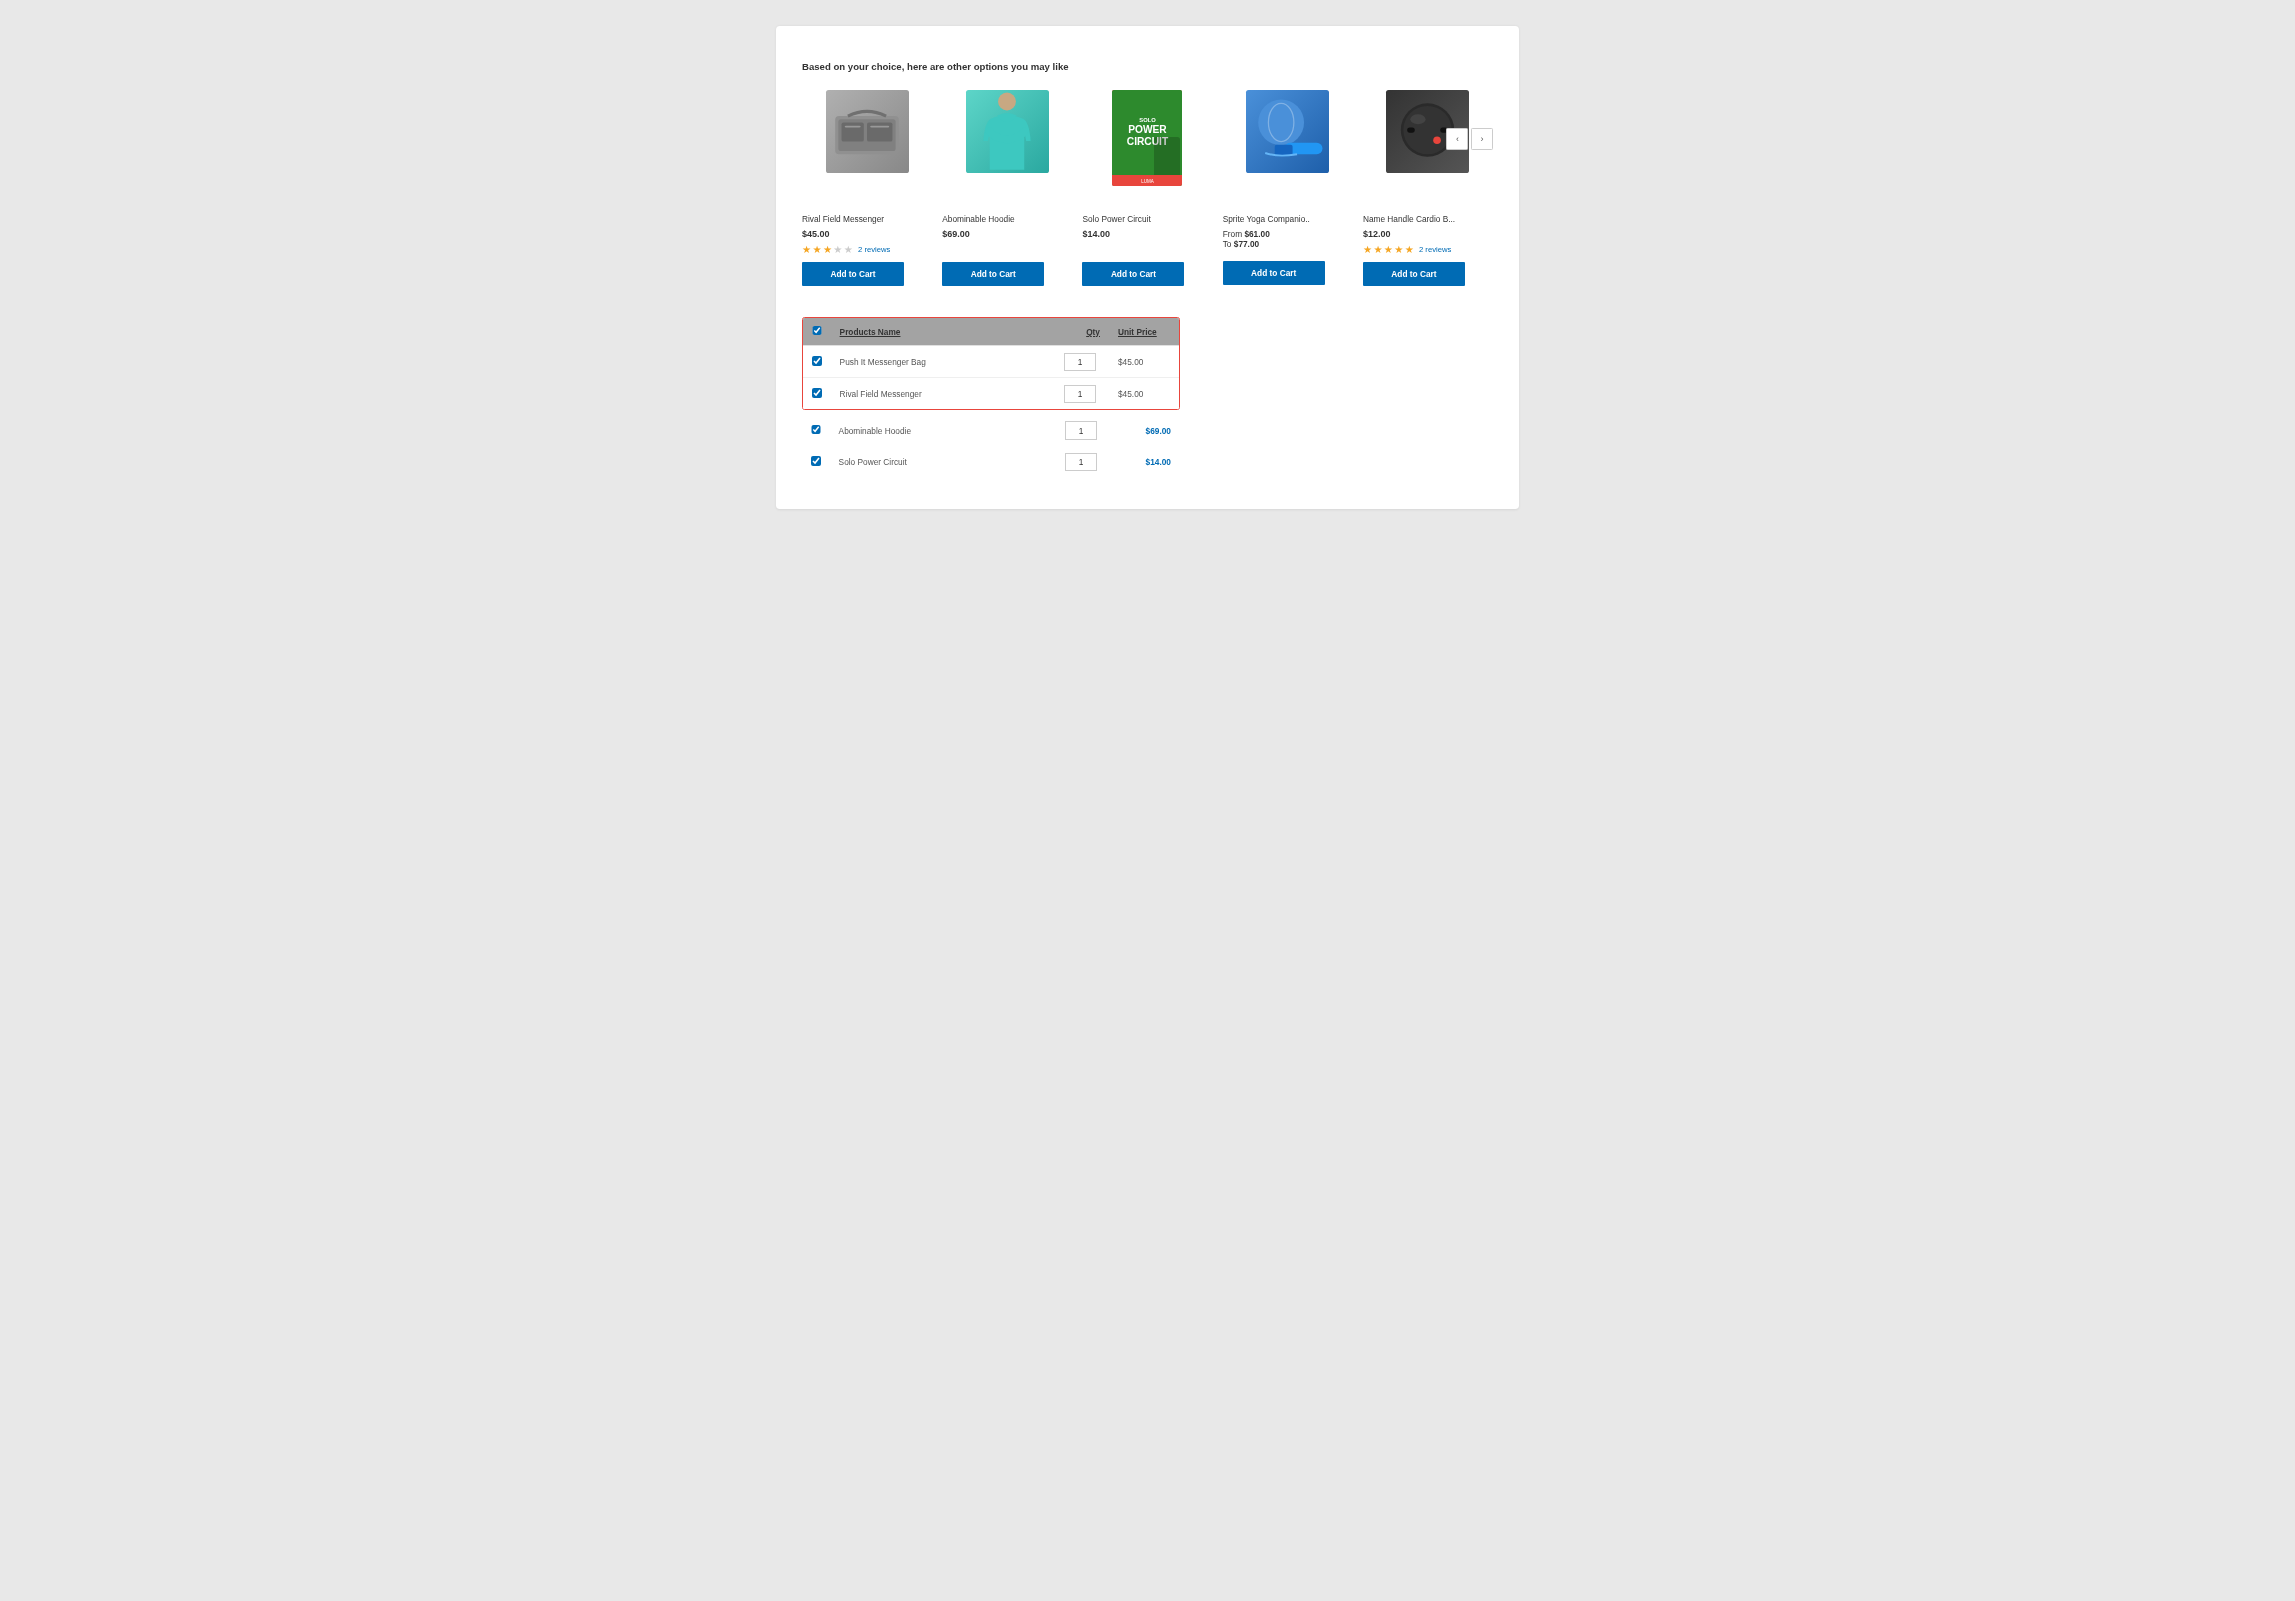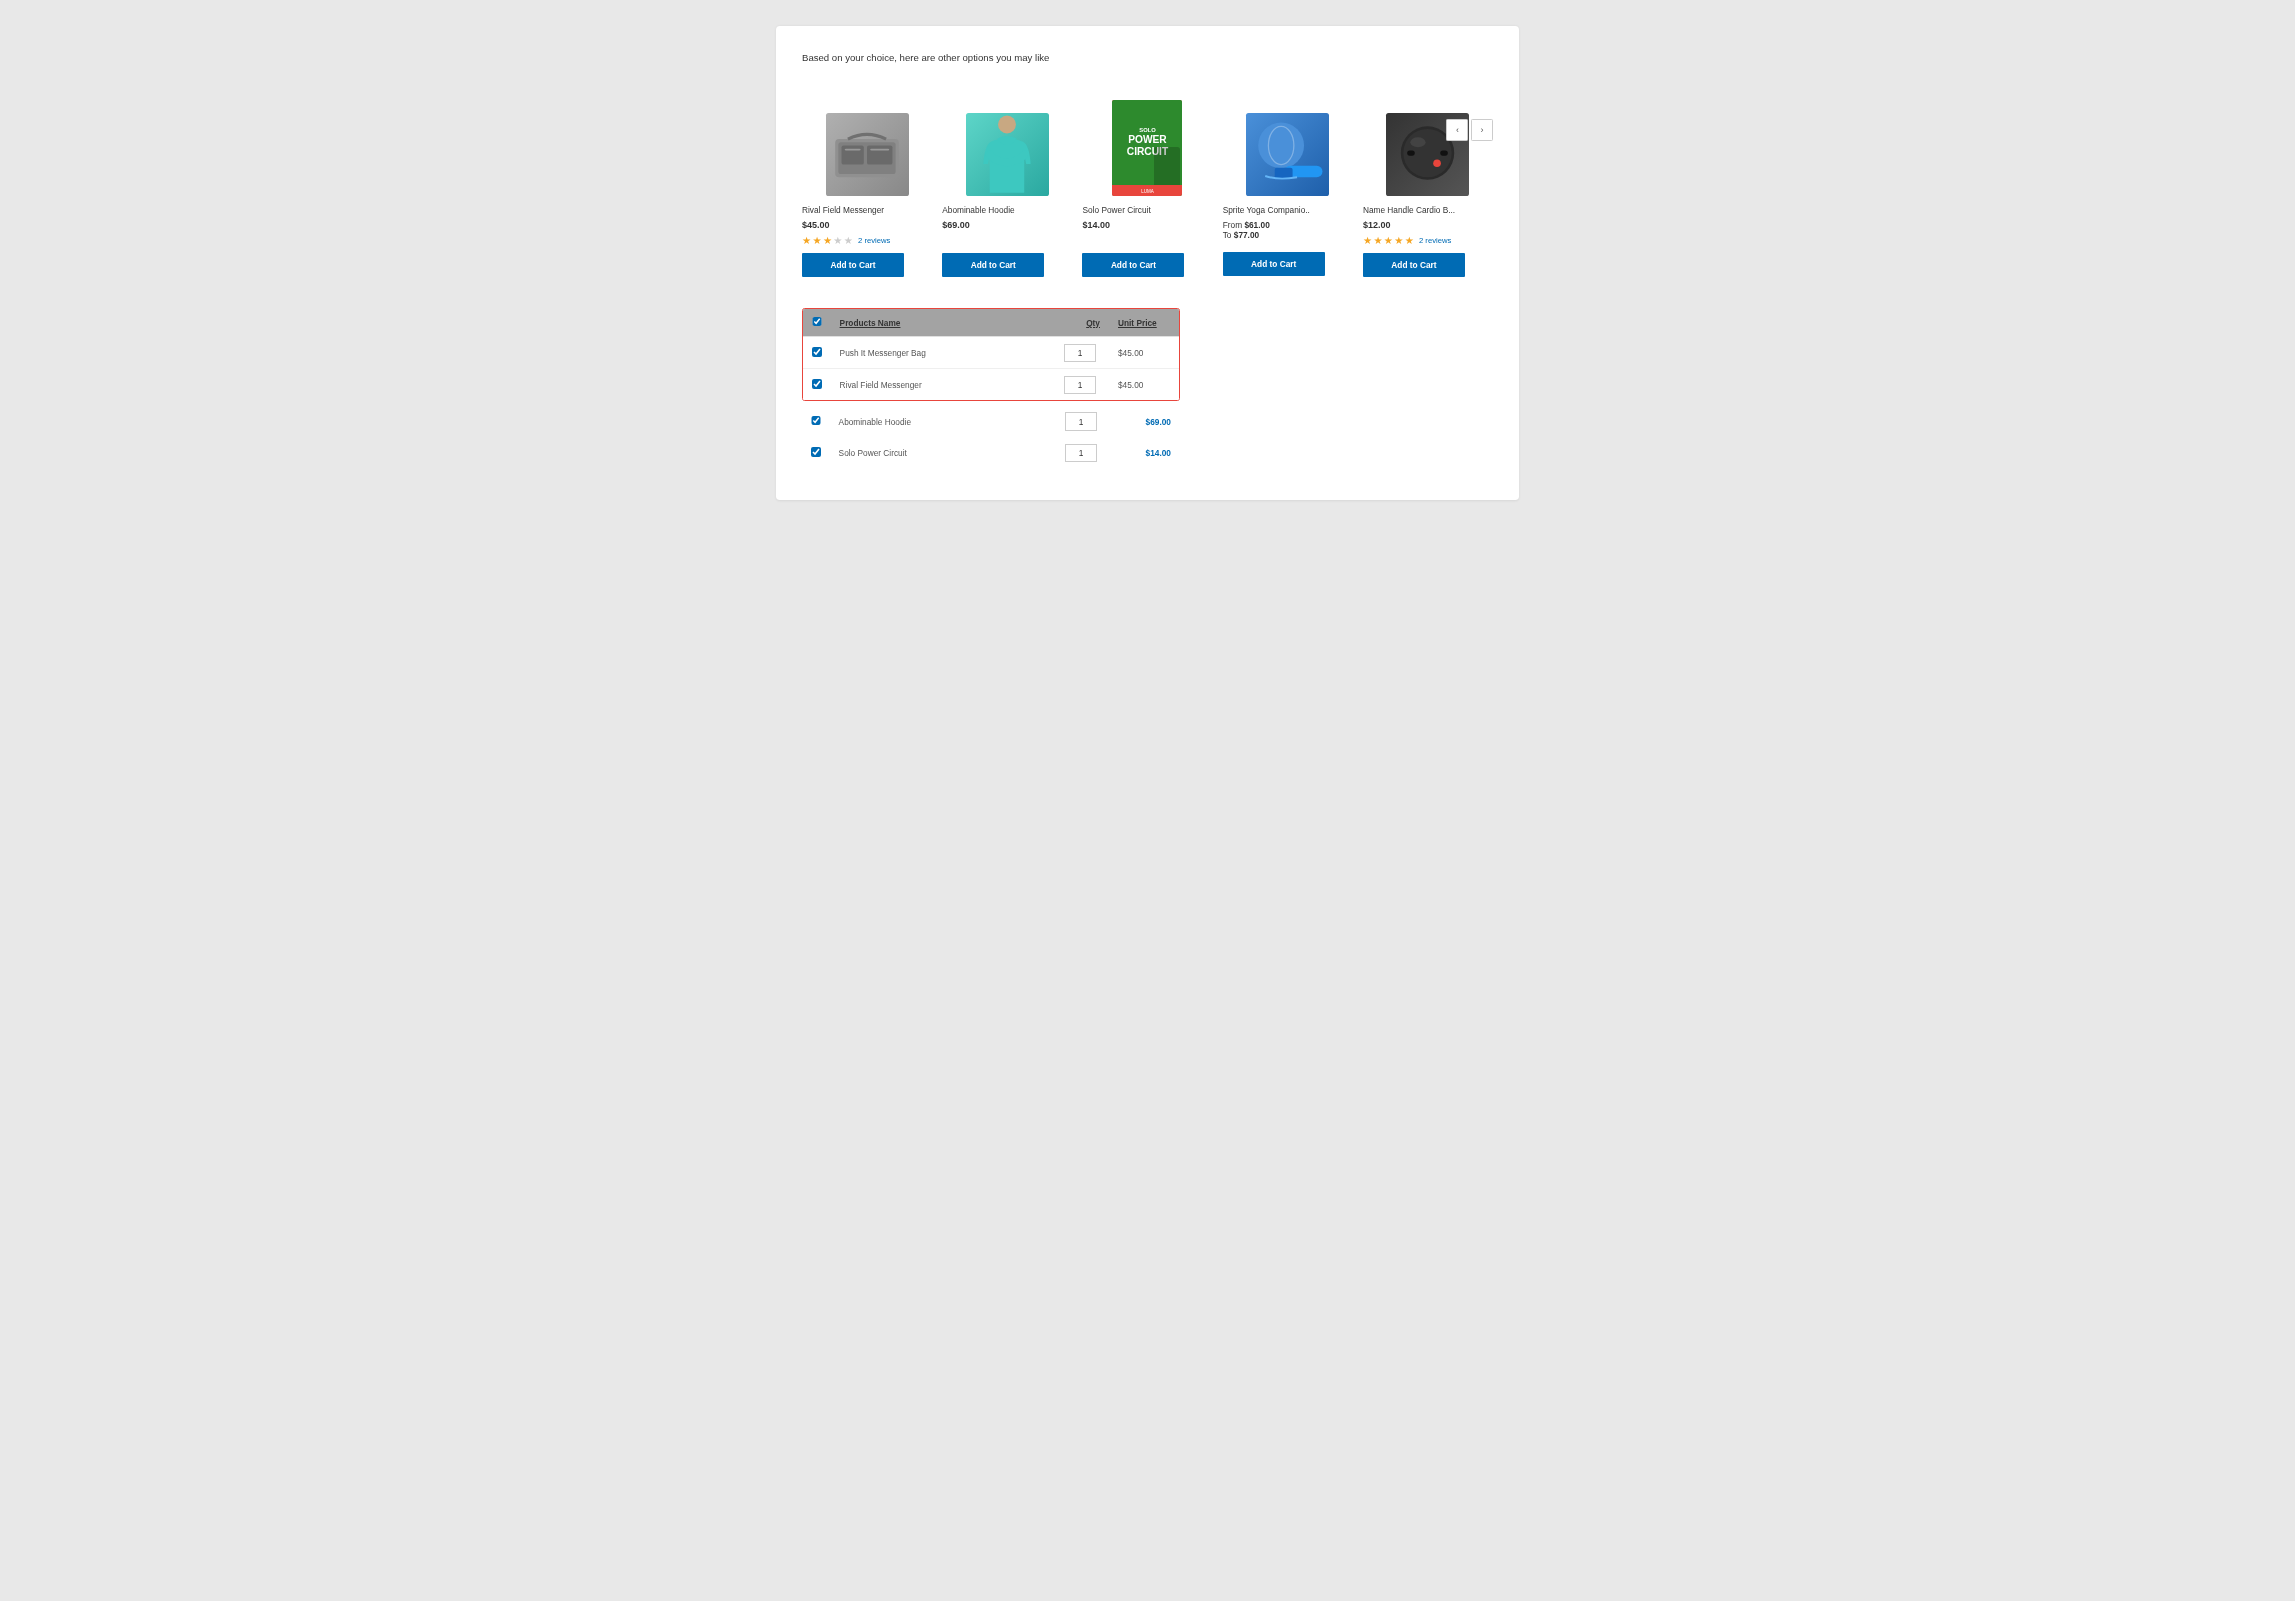--- a/index.html
+++ b/index.html
@@ -15,43 +15,44 @@
     .card {
       background: #fff;
       border-radius: 3.8px;
       padding: 26px 26px 32px 26px;
       width: 100%;
       max-width: 743px;
       box-shadow: 0 0.6px 2.6px rgba(0,0,0,0.08);
     }
     .section-title {
       font-size: 9.6px;
-      font-weight: 400;
+      font-weight: 700;
       color: #333;
       margin-bottom: 18px;
+      margin-top: 9px;
     }
     
     .products-row {
       display: flex;
       gap: 0;
       position: relative;
       margin-bottom: 31px;
     }
     .product-item {
       flex: 1;
       padding: 0 10.2px 0 0;
       min-width: 0;
     }
     .product-item:last-child {
       padding-right: 0;
     }
     .product-image-wrap {
       height: 115px;
       display: flex;
-      align-items: flex-end;
+      align-items: flex-start;
       justify-content: center;
       margin-bottom: 9px;
     }
     .product-image-placeholder {
       width: 83px;
       height: 83px;
       background: #d0d0d0;
       border-radius: 2.6px;
       display: flex;
       align-items: center;

